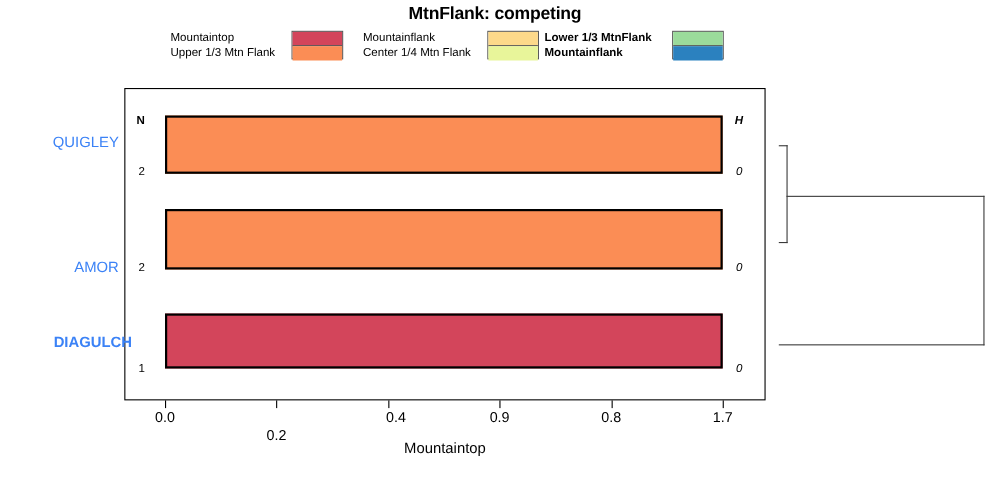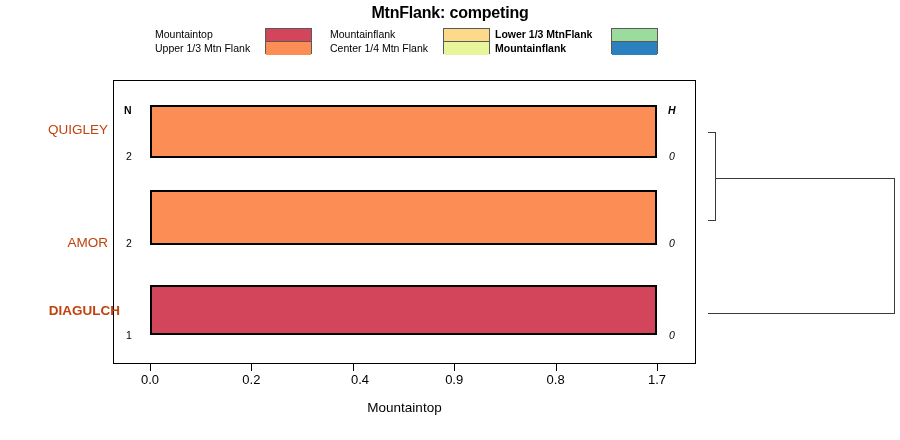--- a/index.html
+++ b/index.html
@@ -101,21 +101,21 @@
     box-sizing: border-box;
   }
 
   
   .row-label {
     position: absolute;
     right: 0;
     text-align: right;
     font-size: 13.5px;
     white-space: nowrap;
-    color: #c2410c;
+    color: #3b82f6;
   }
   .row-label.bold { font-weight: bold; }
 
   
   .col-head {
     position: absolute;
     font-size: 10.5px;
     font-weight: bold;
     color: #000;
   }
@@ -228,21 +228,21 @@
       <div class="bar" style="left: 150px; width: 507px; top: 190px; height: 55px; background: rgb(251, 141, 85);"></div>
       <div class="count" style="left: 126px; top: 237px;">2</div>
       <div class="count italic" style="left: 669px; top: 237px;">0</div>
       <div class="row-label bold" style="top: 303px; width: 120px; left: 0px;">DIAGULCH</div>
       <div class="bar" style="left: 150px; width: 507px; top: 285px; height: 50px; background: rgb(211, 69, 91);"></div>
       <div class="count" style="left: 126px; top: 329px;">1</div>
       <div class="count italic" style="left: 669px; top: 329px;">0</div>
       <div class="axis-tick" style="left: 150px;"></div>
       <div class="axis-tick-label" style="left: 150px;">0.0</div>
       <div class="axis-tick" style="left: 251.4px;"></div>
-      <div class="axis-tick-label" style="left: 251.4px;">0.2</div>
+      <div class="axis-tick-label" style="left: 251.4px; margin-top: 16px;">0.2</div>
       <div class="axis-tick" style="left: 352.8px;"></div>
       <div class="axis-tick-label" style="left: 347px; text-align: right;">0.4</div>
       <div class="axis-tick" style="left: 454.2px;"></div>
       <div class="axis-tick-label" style="left: 454.2px;">0.9</div>
       <div class="axis-tick" style="left: 555.6px;"></div>
       <div class="axis-tick-label" style="left: 555.6px;">0.8</div>
       <div class="axis-tick" style="left: 657px;"></div>
       <div class="axis-tick-label" style="left: 657px;">1.7</div>
     </div>
 

